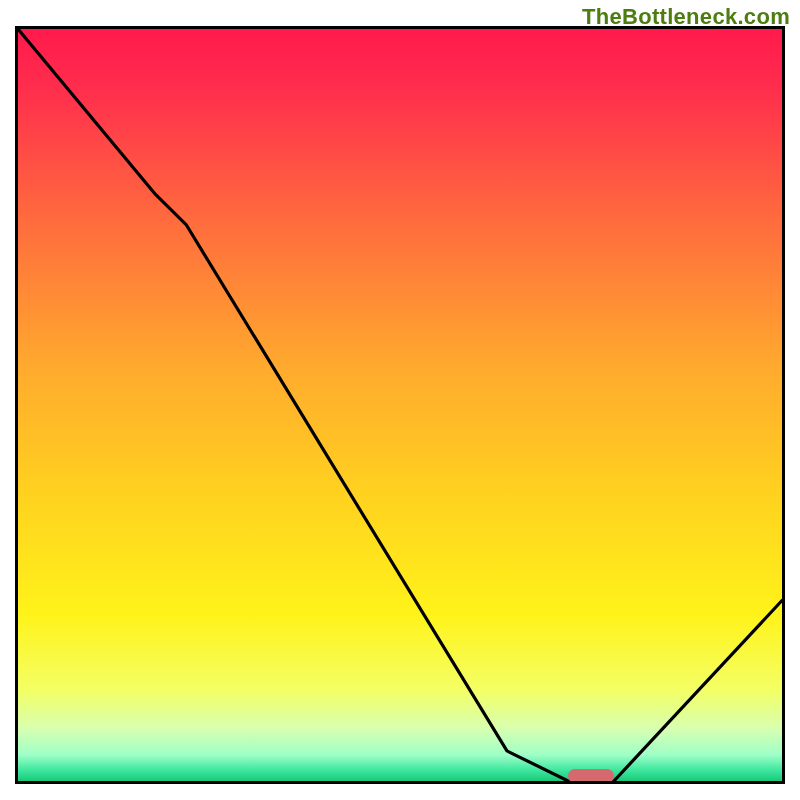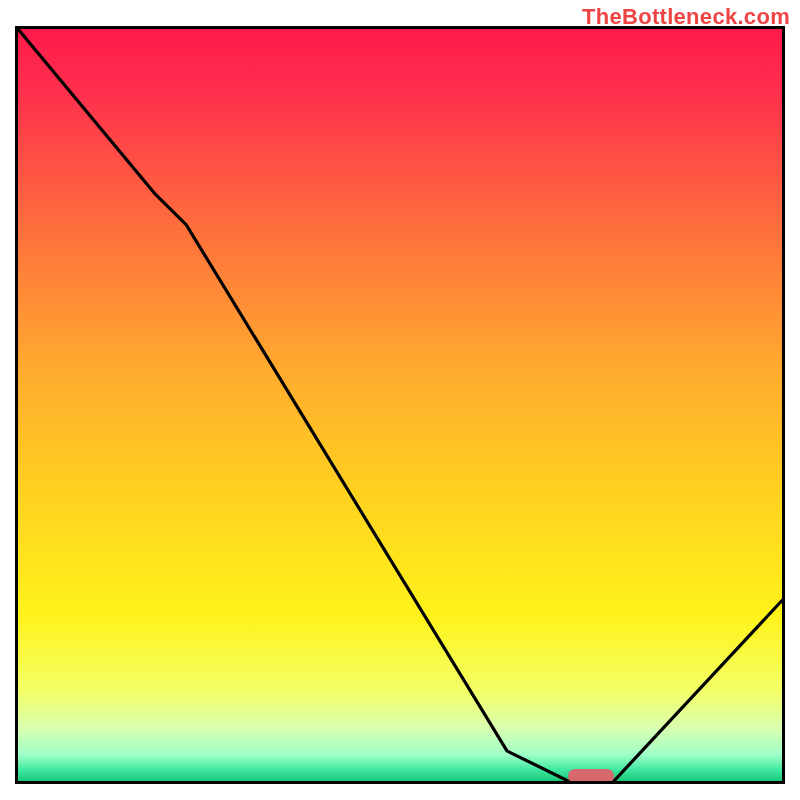--- a/index.html
+++ b/index.html
@@ -15,21 +15,21 @@
     position: relative;
     width: 800px;
     height: 800px;
   }
   .watermark {
     position: absolute;
     top: 4px;
     right: 10px;
     font-size: 22px;
     font-weight: 600;
-    color: #ef4444;
+    color: #4d7c0f;
     letter-spacing: 0.3px;
     z-index: 20;
   }
   .plot-frame {
     position: absolute;
     left: 15px;
     top: 26px;
     width: 770px;
     height: 758px;
     border: 3px solid #000;

